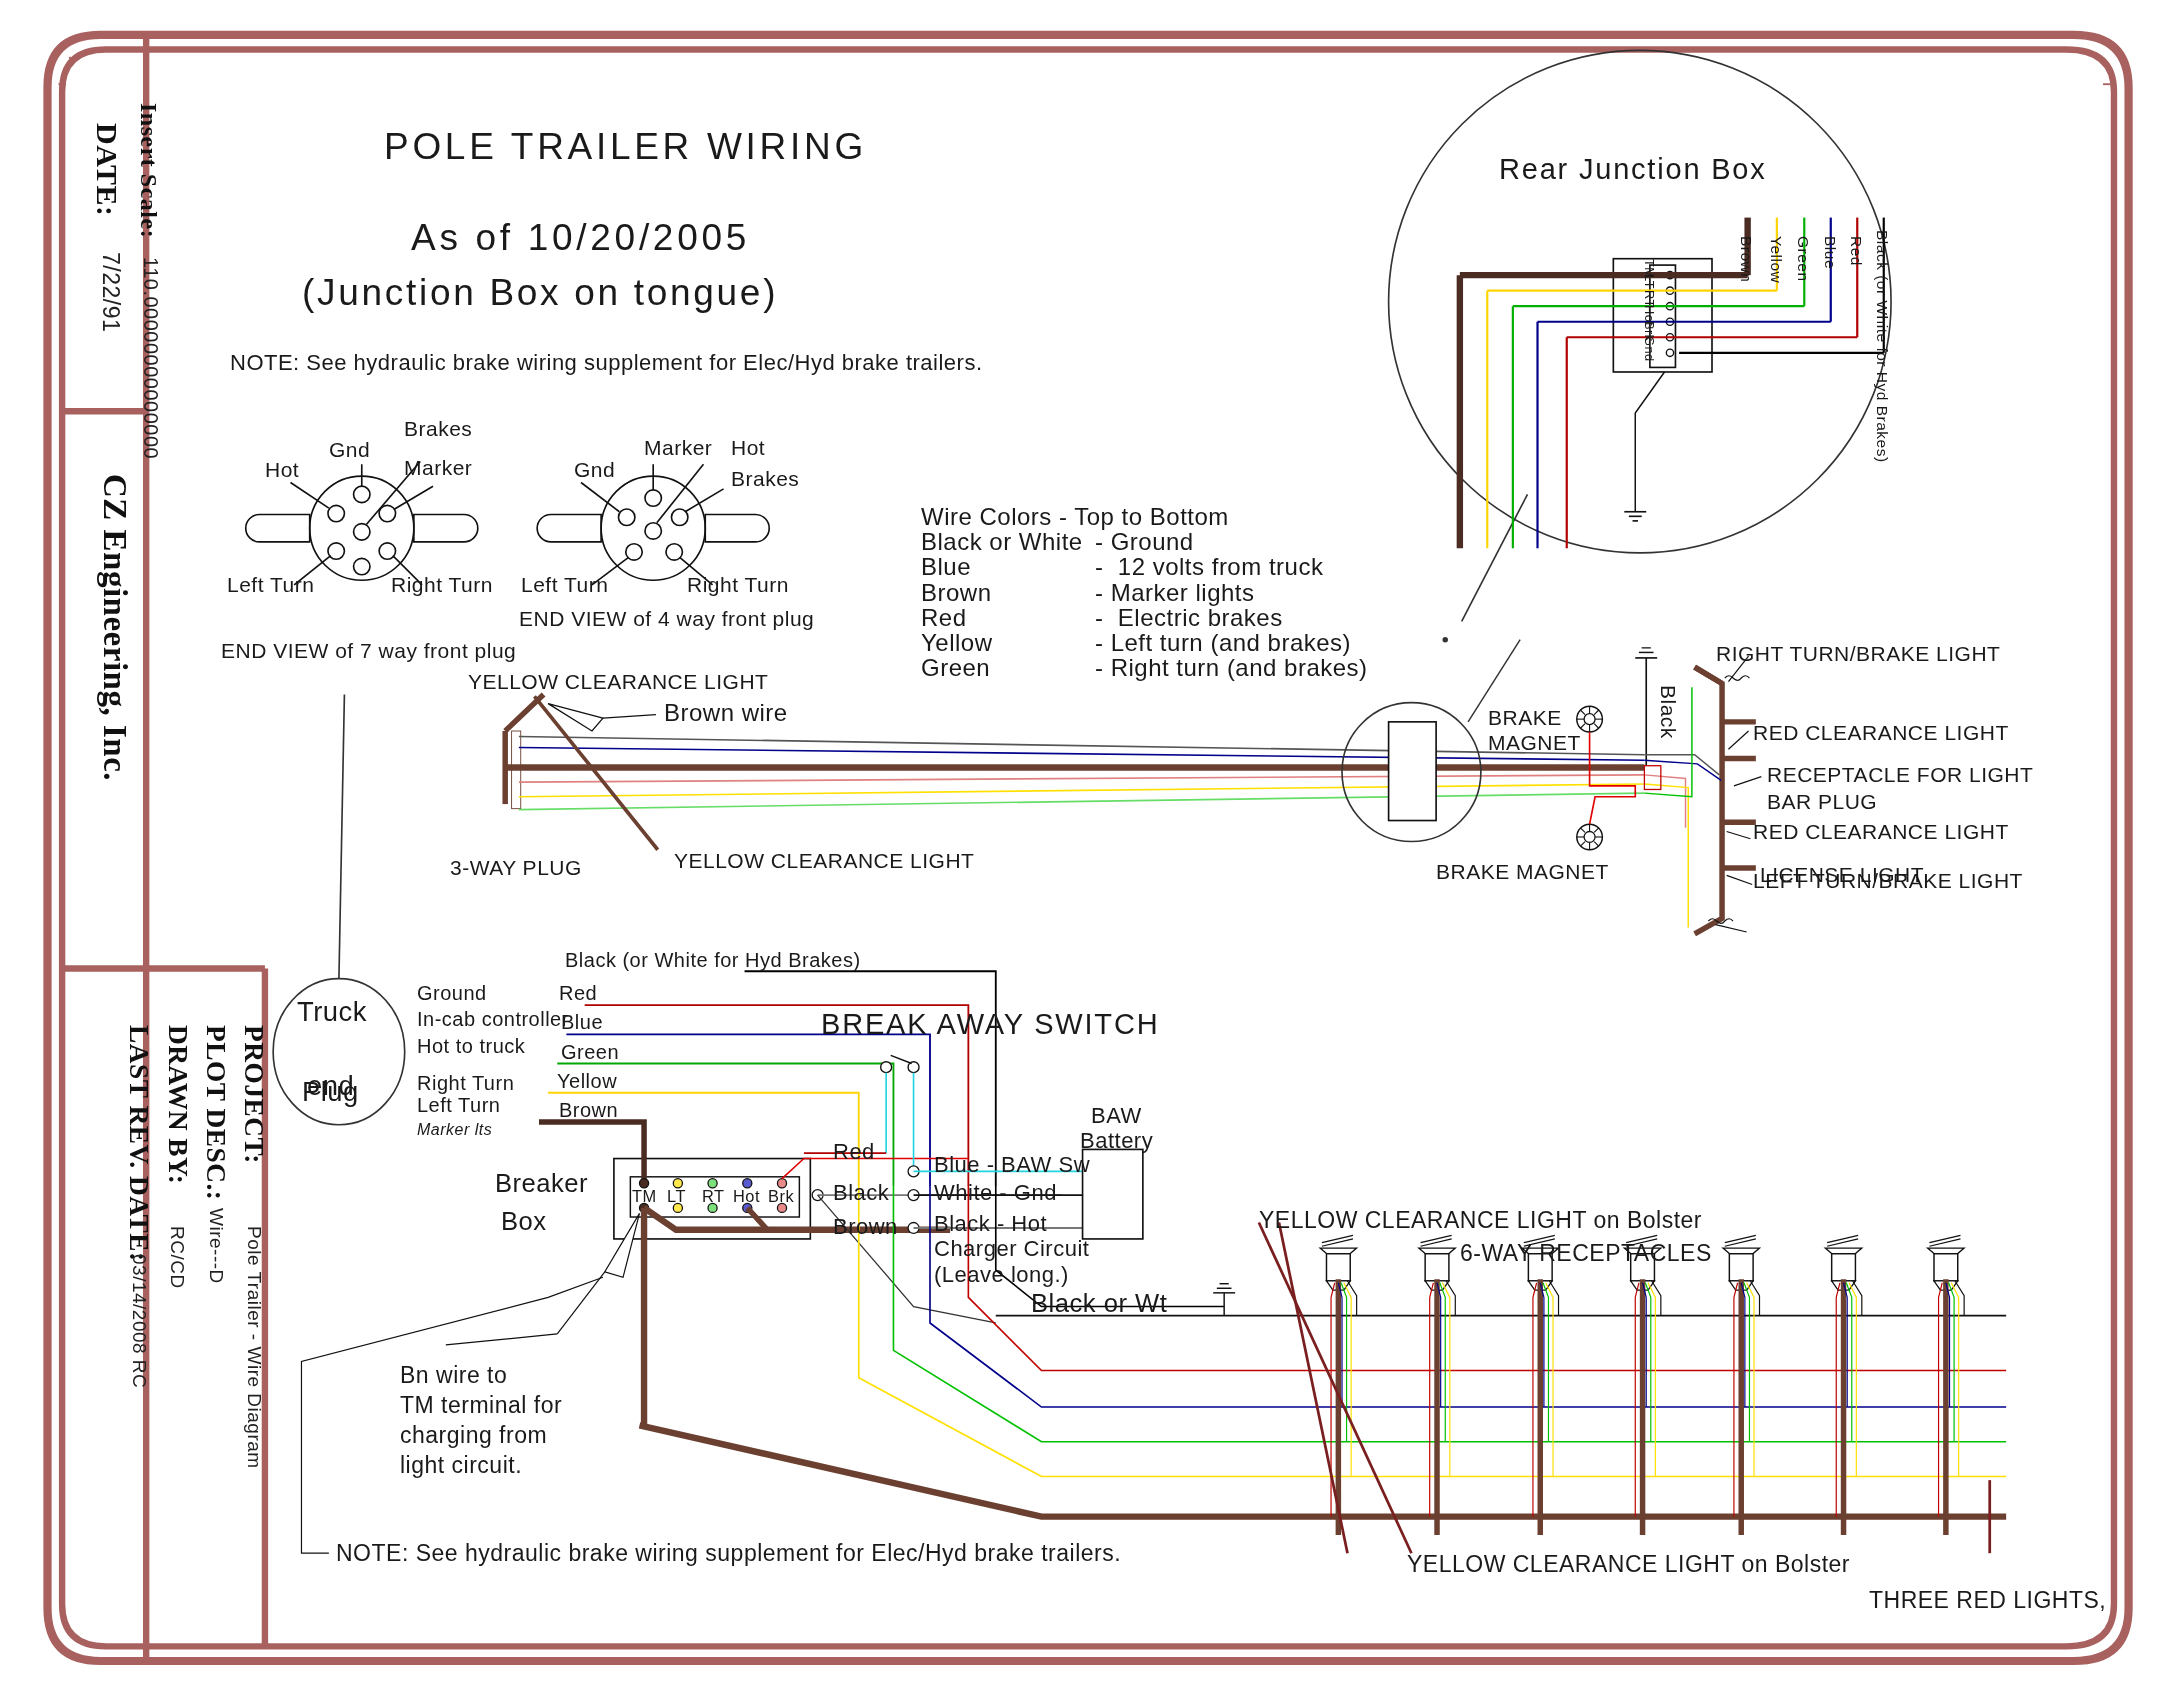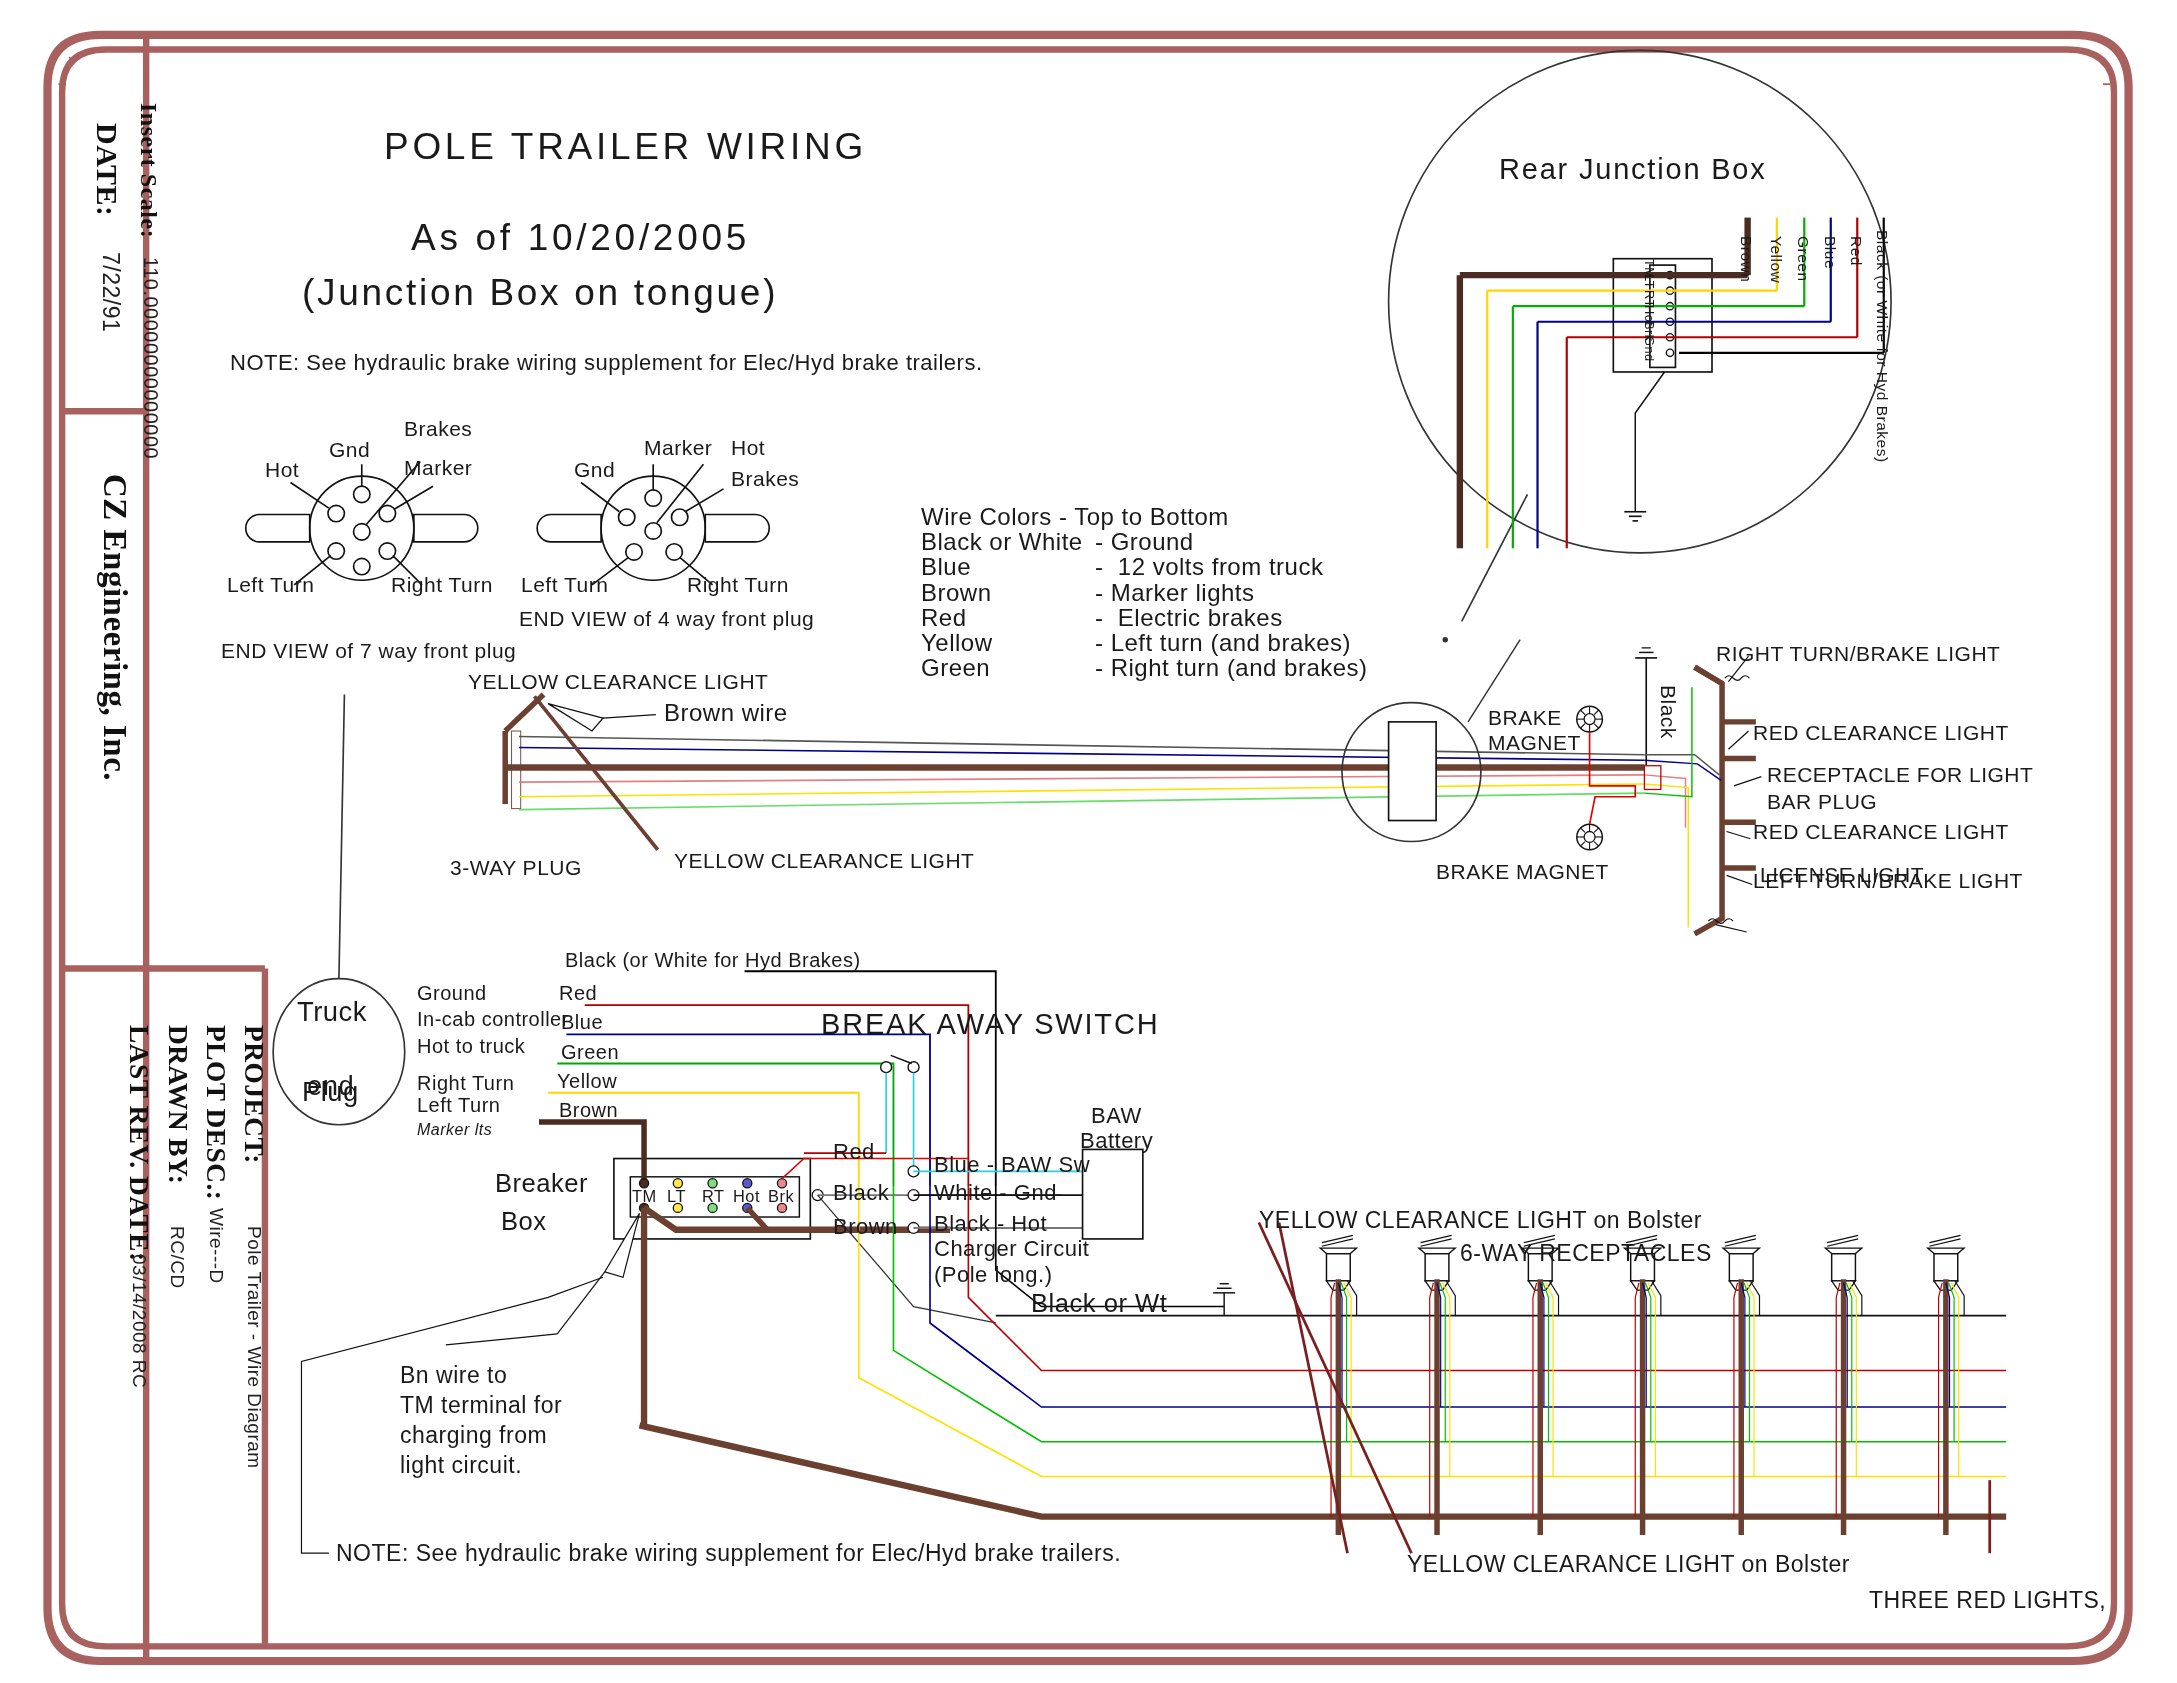--- a/index.html
+++ b/index.html
@@ -526,21 +526,21 @@
   <div class="txt cad" style="left:821px;top:1009px;font-size:29px;letter-spacing:1.8px;">BREAK AWAY SWITCH</div>
   <div class="txt cad" style="left:1091px;top:1104px;font-size:22px;">BAW</div>
   <div class="txt cad" style="left:1080px;top:1129px;font-size:22px;">Battery</div>
   <div class="txt cad" style="left:833px;top:1140px;font-size:22px;">Red</div>
   <div class="txt cad" style="left:833px;top:1181px;font-size:22px;">Black</div>
   <div class="txt cad" style="left:833px;top:1215px;font-size:22px;">Brown</div>
   <div class="txt cad" style="left:934px;top:1153px;font-size:22px;">Blue - BAW Sw</div>
   <div class="txt cad" style="left:934px;top:1181px;font-size:22px;">White - Gnd</div>
   <div class="txt cad" style="left:934px;top:1212px;font-size:22px;">Black - Hot</div>
   <div class="txt cad" style="left:934px;top:1237px;font-size:22px;">Charger Circuit</div>
-  <div class="txt cad" style="left:934px;top:1263px;font-size:22px;">(Pole long.)</div>
+  <div class="txt cad" style="left:934px;top:1263px;font-size:22px;">(Leave long.)</div>
 
   <div class="txt cad" style="left:1031px;top:1290px;font-size:25.6px;">Black or Wt</div>
   <div class="txt cad" style="left:1259px;top:1208px;font-size:23px;">YELLOW CLEARANCE LIGHT on Bolster</div>
   <div class="txt cad" style="left:1460px;top:1241px;font-size:23px;">6-WAY RECEPTACLES</div>
   <div class="txt cad" style="left:1407px;top:1552px;font-size:23px;">YELLOW CLEARANCE LIGHT on Bolster</div>
   <div class="txt cad" style="left:1869px;top:1588px;font-size:23px;">THREE RED LIGHTS,</div>
   <div class="txt cad" style="left:336px;top:1541px;font-size:23px;">NOTE: See hydraulic brake wiring supplement for Elec/Hyd brake trailers.</div>
 </div>
 
 

